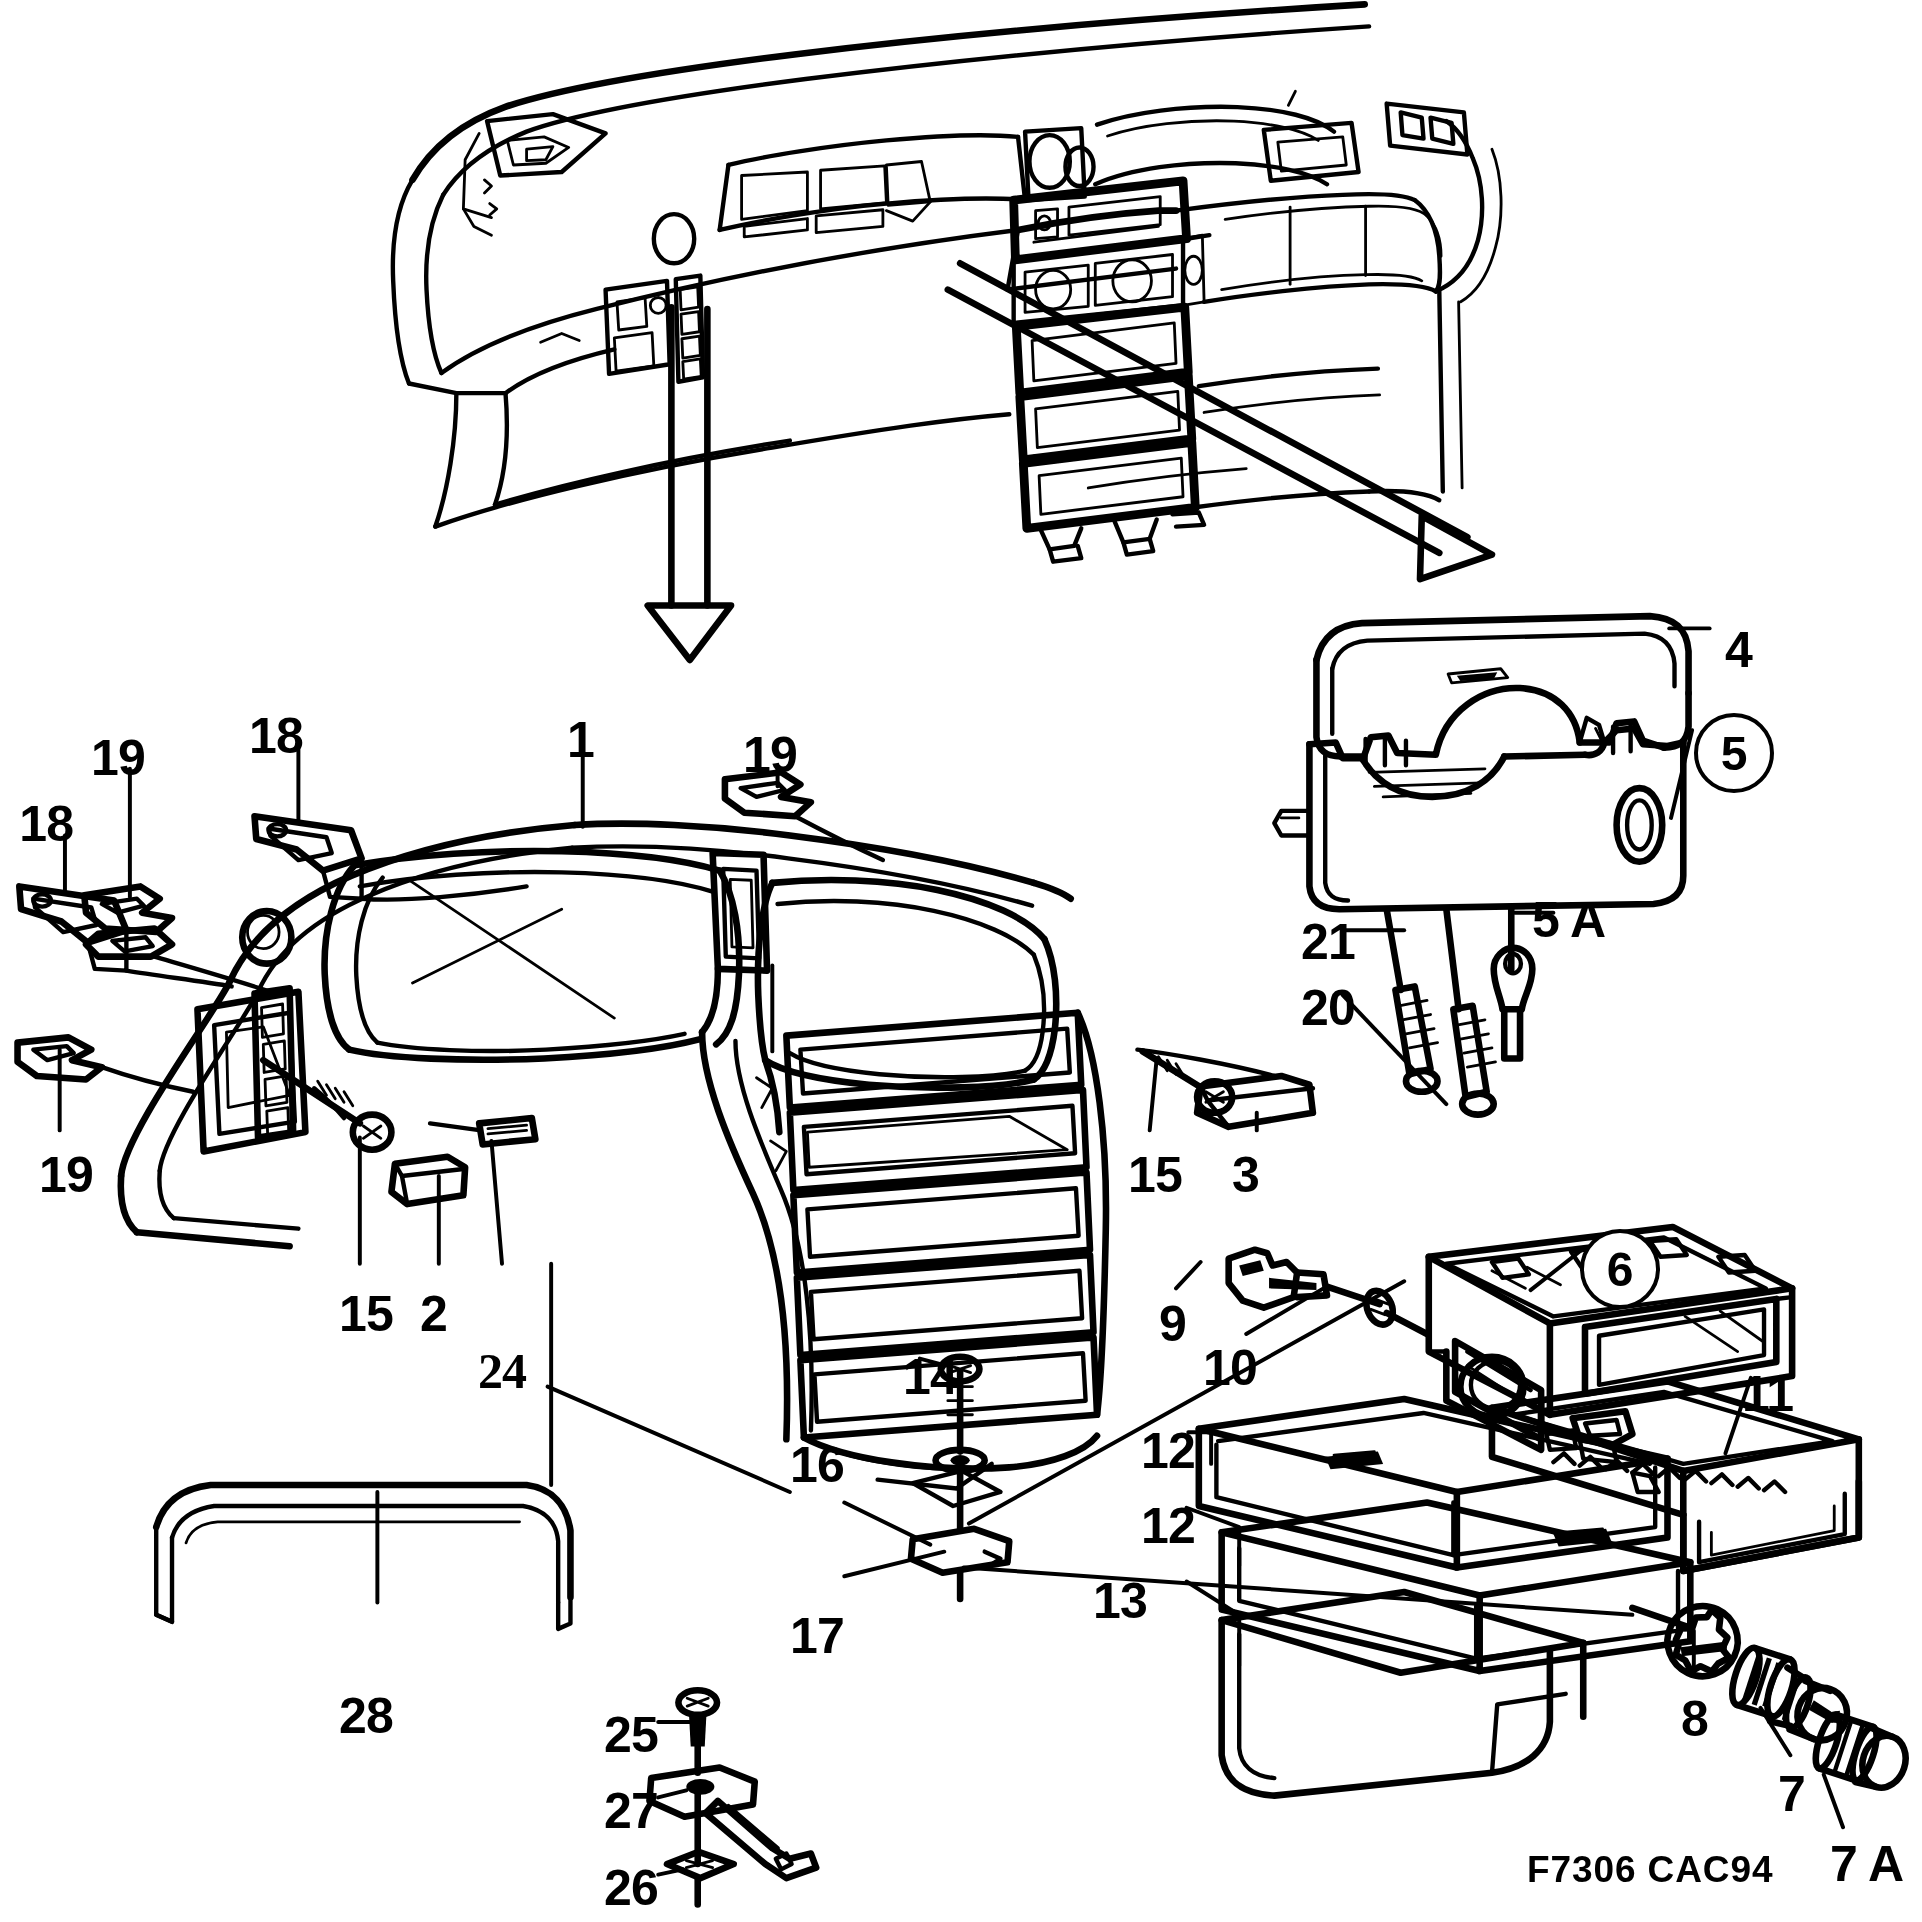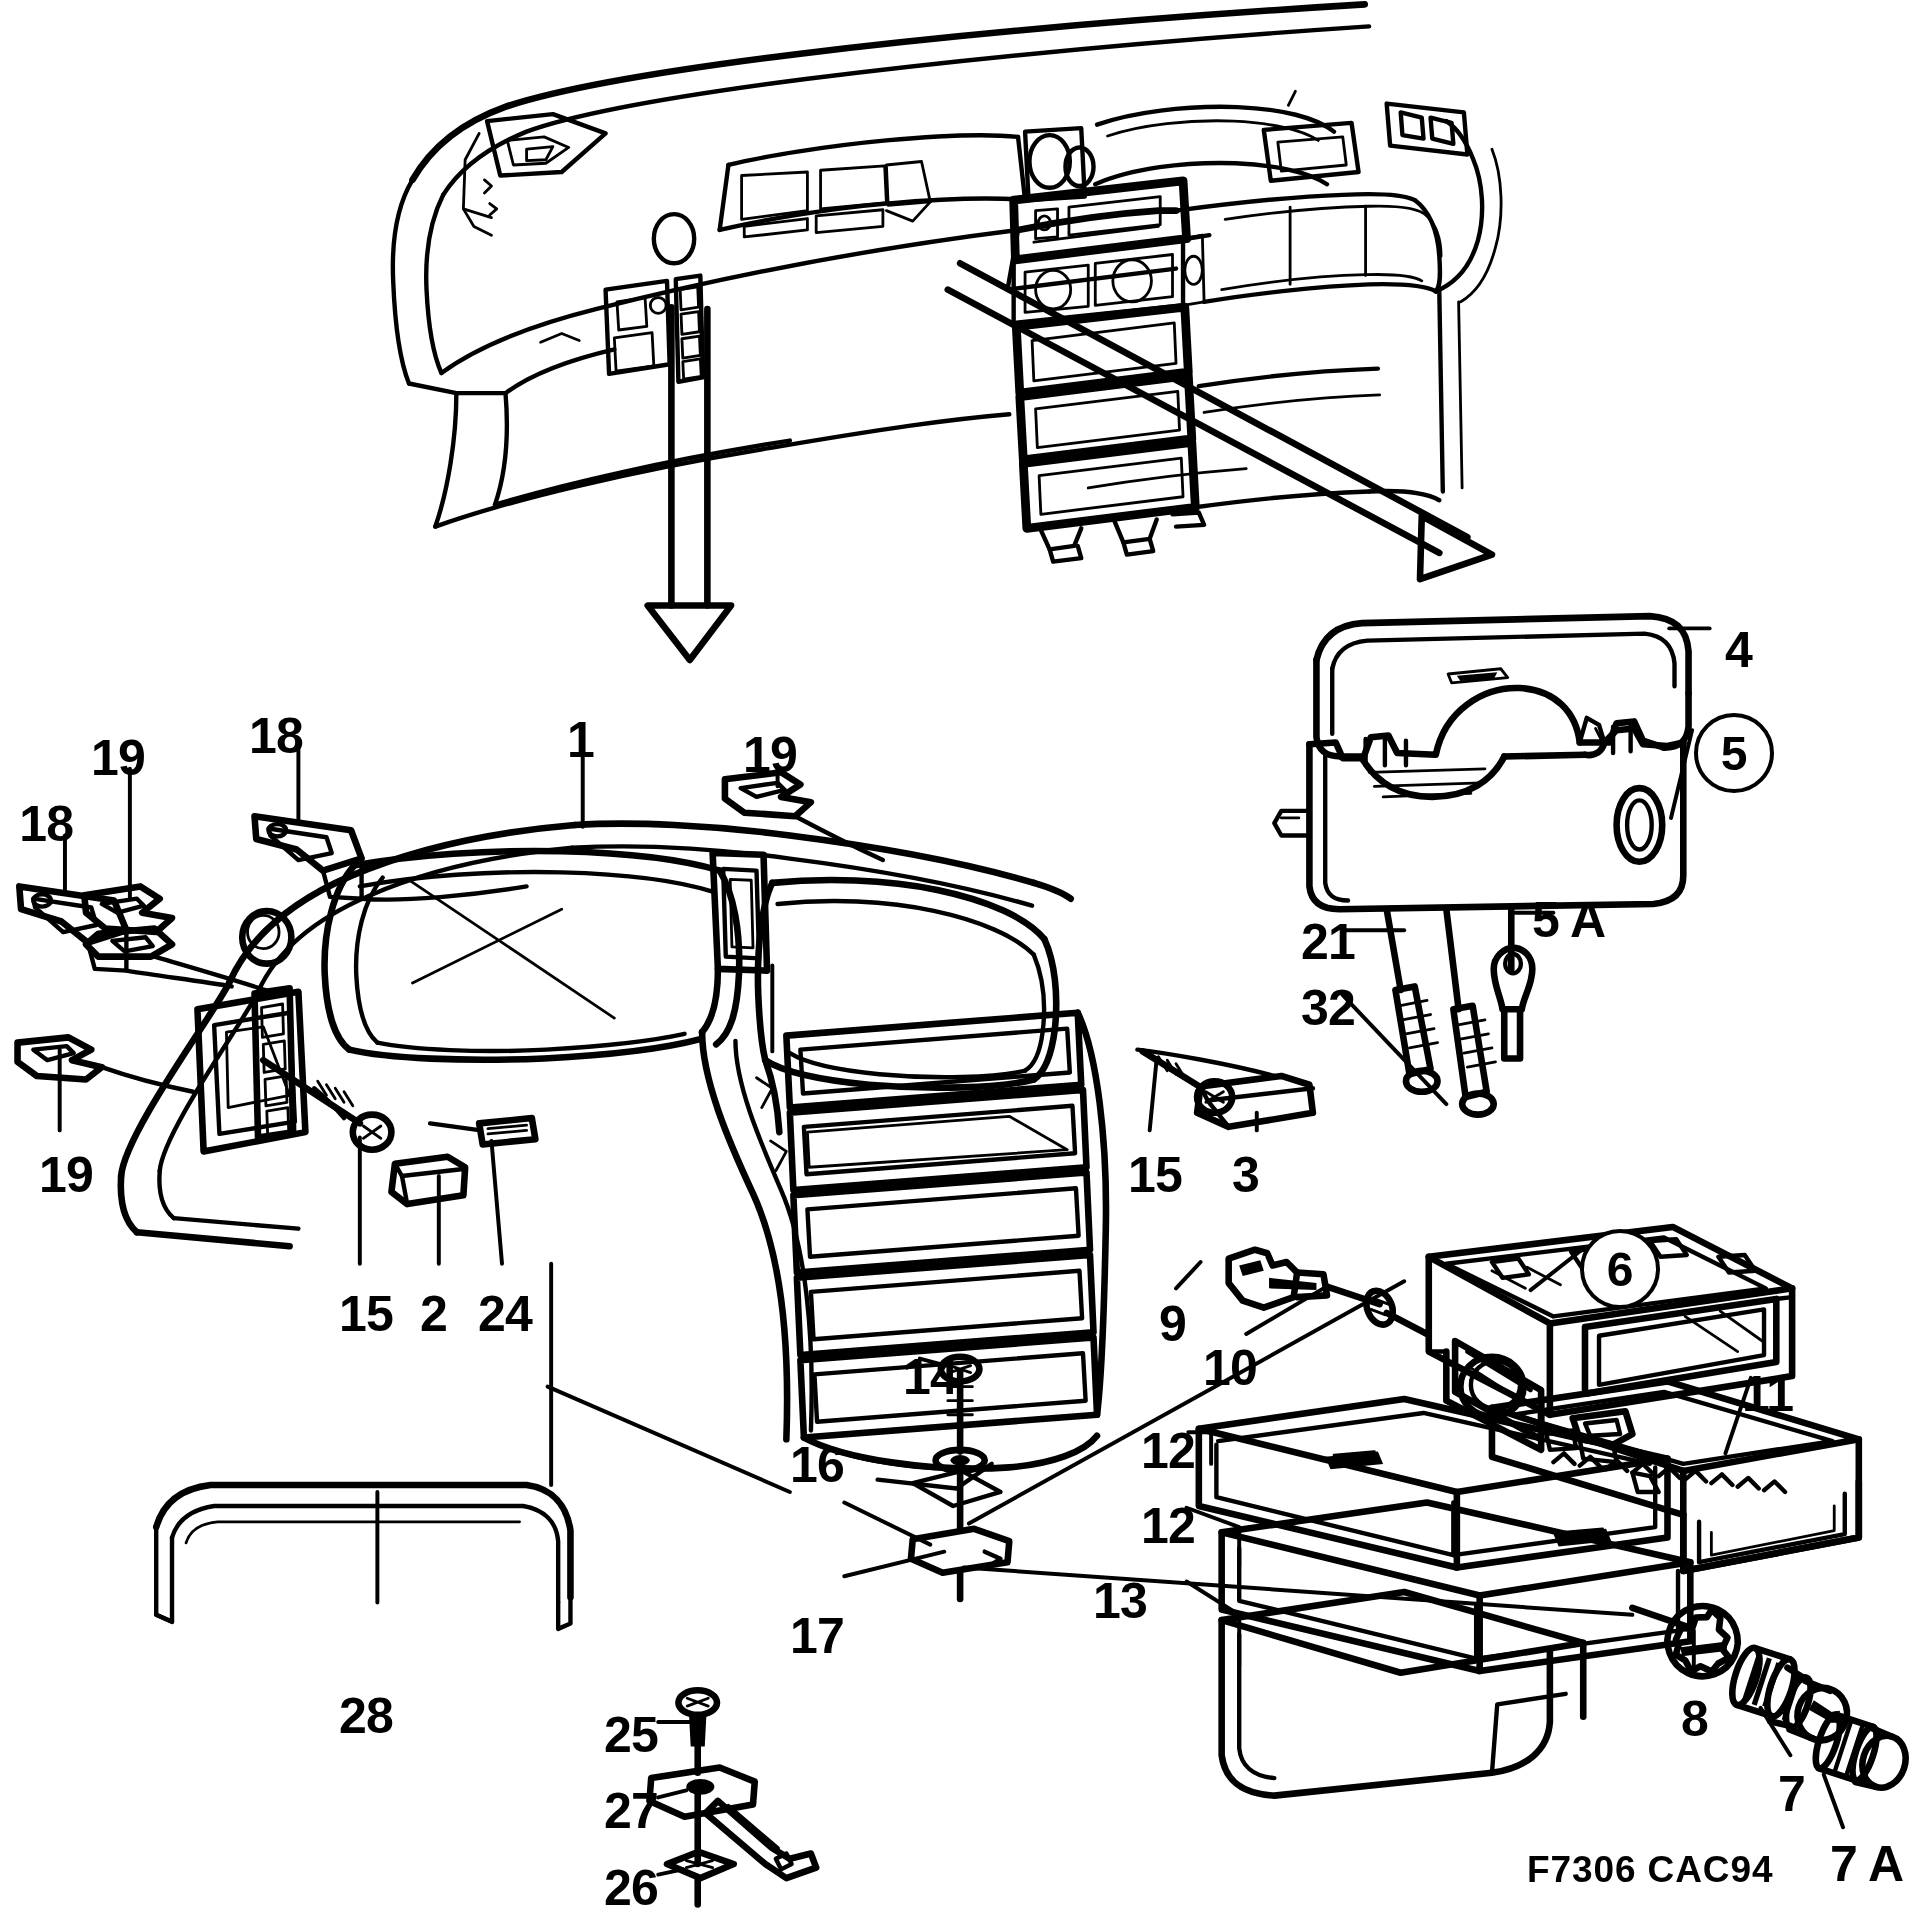--- a/index.html
+++ b/index.html
@@ -557,22 +557,22 @@
 <div class="lbl" style="left:1128px;top:1150px;">15</div>
 <div class="lbl" style="left:339px;top:1289px;">15</div>
 <div class="lbl" style="left:790px;top:1440px;">16</div>
 <div class="lbl" style="left:790px;top:1571px;margin-top:40px;">17</div>
 <div class="lbl" style="left:249px;top:711px;">18</div>
 <div class="lbl" style="left:19.3px;top:799px;">18</div>
 <div class="lbl" style="left:91px;top:733px;">19</div>
 <div class="lbl" style="left:743px;top:730px;">19</div>
 <div class="lbl" style="left:39px;top:1150px;">19</div>
 <div class="lbl" style="left:1301px;top:917px;">21</div>
-<div class="lbl" style="left:1301px;top:983px;">32</div>
-<div class="lbl" style="left:478px;top:1289px;">24</div>
+<div class="lbl" style="left:1301px;top:983px;">20</div>
+<div class="lbl" style="left:478px;top:1346px;font-family:Liberation Serif, serif;">24</div>
 <div class="lbl" style="left:604px;top:1710px;">25</div>
 <div class="lbl" style="left:604px;top:1863px;">26</div>
 <div class="lbl" style="left:604px;top:1786px;">27</div>
 <div class="lbl" style="left:339px;top:1691px;">28</div>
 
 <div class="figcode" style="left:1527px;top:1849px;">F7306 CAC94</div>
 
 </div>
 
 

